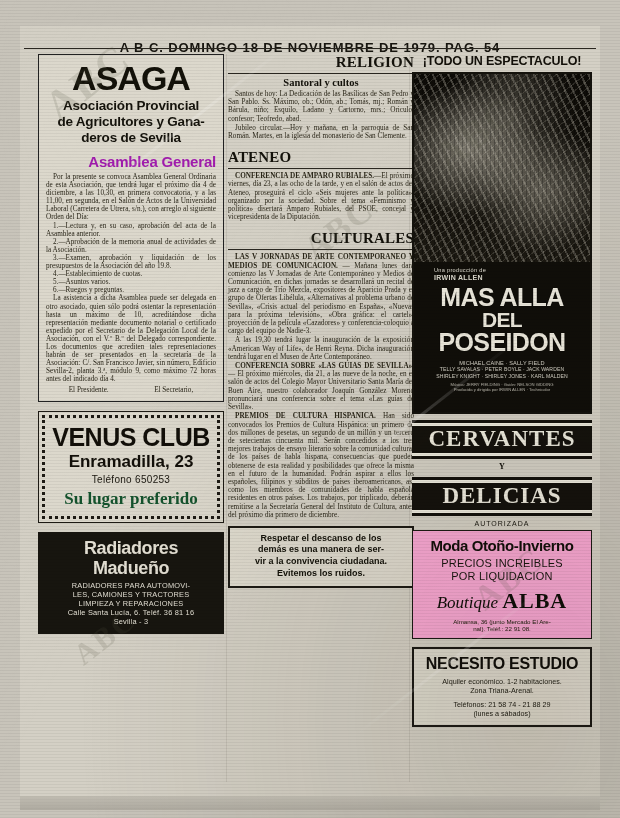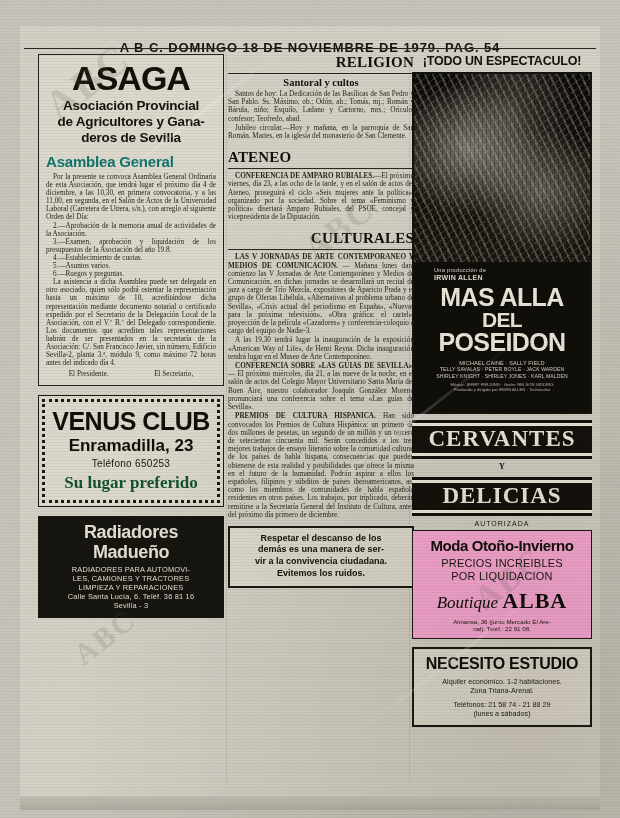--- a/index.html
+++ b/index.html
@@ -33,21 +33,21 @@
   .vrule{position:absolute;top:54px;width:1px;height:728px;background:#55504420;}
 
   
   .asaga-box{position:relative;width:186px;box-sizing:border-box;border:1px solid #222;
     background:#dcd8cc;padding:6px 7px 6px 7px;}
   .asaga-title{font-family:"Liberation Sans",sans-serif;font-weight:bold;
     font-size:34px;line-height:34px;text-align:center;letter-spacing:-1px;color:#131109;}
   .asaga-sub{font-family:"Liberation Sans",sans-serif;font-weight:bold;font-size:13.5px;
     line-height:16px;text-align:center;color:#15130c;margin-top:3px;letter-spacing:-.2px;}
   .asaga-asam{font-family:"Liberation Sans",sans-serif;font-weight:bold;font-size:15px;
-    text-align:left;color:#0f766e;margin-top:7px;margin-bottom:2px;letter-spacing:-.2px;}
+    text-align:right;color:#a21caf;margin-top:7px;margin-bottom:2px;letter-spacing:-.2px;}
   .asaga-body{font-size:7.2px;line-height:8.1px;text-align:justify;color:#2a2619;
     margin-top:3px;}
   .asaga-body p{margin:0;text-indent:7px;}
   .asaga-sign{font-size:7.2px;line-height:8.6px;margin-top:3px;color:#2a2619;}
   .sign-row{display:flex;justify-content:space-around;}
 
   
   .venus{position:relative;width:186px;box-sizing:border-box;margin-top:9px;
     border:1px solid #1d1a14;background:#dcd8cc;padding:3px;}
   .venus-inner{border:3px dotted #1d1a14;padding:6px 4px 7px;}
@@ -173,20 +173,21 @@
     <div class="asaga-box">
       <div class="asaga-title">ASAGA</div>
       <div class="asaga-sub">
         <div>Asociación  Provincial</div>
         <div>de Agricultores y Gana-</div>
         <div>deros de Sevilla</div>
       </div>
       <div class="asaga-asam">Asamblea  General</div>
       <div class="asaga-body">
         <p>Por la presente se convoca Asamblea General Ordinaria de esta Asociación, que tendrá lugar el próximo día 4 de diciembre, a las 10,30, en primera convocatoria, y a las 11,00, en segunda, en el Salón de Actos de la Universidad Laboral (Carretera de Utrera, s/n.), con arreglo al siguiente Orden del Día:</p>
+        <p>1.—Lectura y, en su caso, aprobación del acta de la Asamblea anterior.</p>
         <p>2.—Aprobación de la memoria anual de actividades de la Asociación.</p>
         <p>3.—Examen, aprobación y liquidación de los presupuestos de la Asociación del año 19.8.</p>
         <p>4.—Establecimiento de cuotas.</p>
         <p>5.—Asuntos varios.</p>
         <p>6.—Ruegos y preguntas.</p>
         <p>La asistencia a dicha Asamblea puede ser delegada en otro asociado, quien sólo podrá ostentar la representación hasta un máximo de 10, acreditándose dicha representación mediante documento notarial o certificado expedido por el Secretario de la Delegación Local de la Asociación, con el V.º B.º del Delegado correspondiente. Los documentos que acrediten tales representaciones habrán de ser presentados en la secretaría de la Asociación: C/. San Francisco Javier, sin número, Edificio Sevilla-2, planta 3.ª, módulo 9, como máximo 72 horas antes del indicado día 4.</p>
       </div>
       <div class="asaga-sign">
         <div class="sign-row">
           <span>El Presidente.</span>

